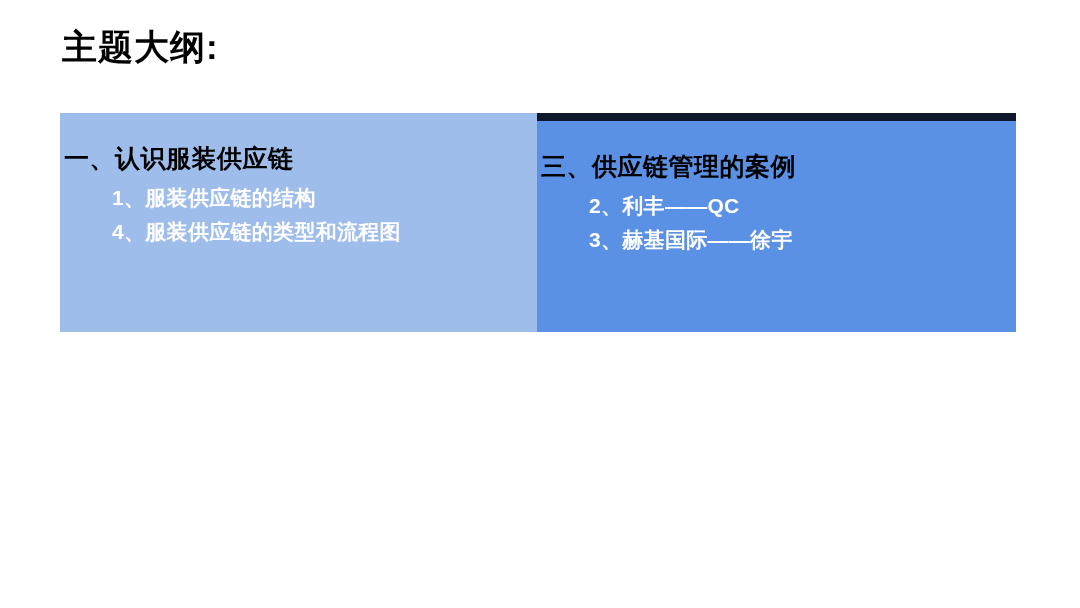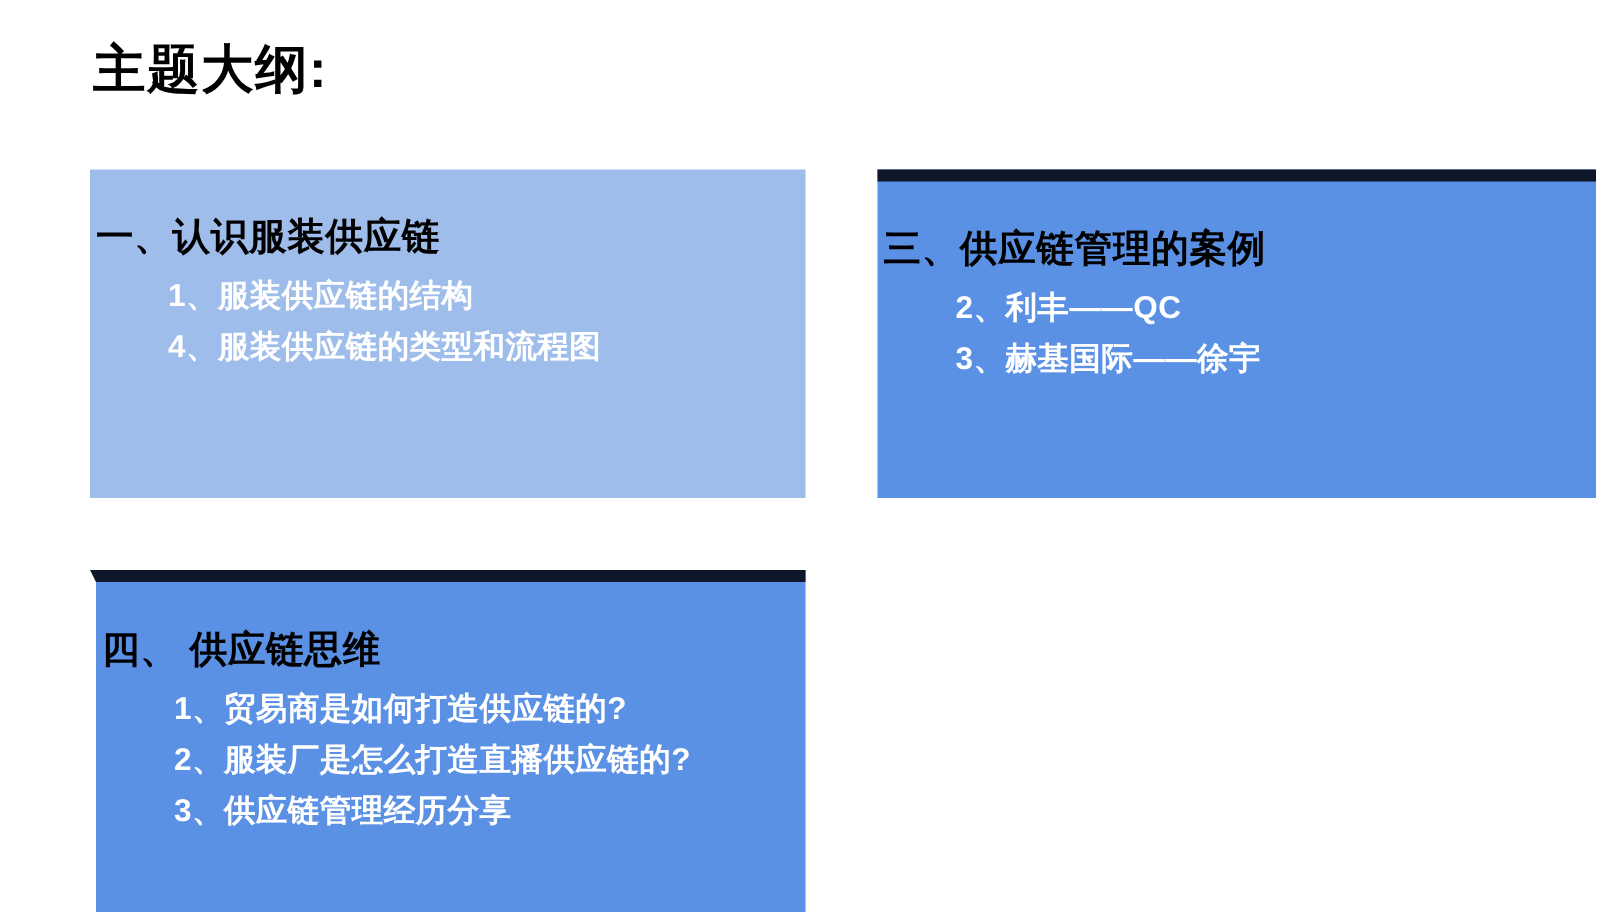--- a/index.html
+++ b/index.html
@@ -36,21 +36,20 @@
     left: 60px;
     top: 113px;
     width: 956px;
     height: 467px;
     display: grid;
     grid-template-columns: 477px 479px;
     grid-template-rows: 219px 248px;
     column-gap: 0px;
     row-gap: 0px;
     background: #ffffff;
-    gap: 48px;
   }
   .quadrant {
     position: relative;
     box-sizing: border-box;
     padding: 30px 14px 10px 4px;
     overflow: hidden;
     border-left: 4px solid #ffffff;
     border-top: 8px solid #0f172a;
   }
   .q-light { background: #9fbdea; }
@@ -103,23 +102,15 @@
 
 
     <div class="quadrant q-dark col1">
       <div class="q-heading">三、供应链管理的案例</div>
       <ul class="q-list">
         <li class="q-item">2、利丰——QC</li>
         <li class="q-item">3、赫基国际——徐宇</li>
       </ul>
     </div>
 
-    <div class="quadrant q-dark">
-      <div class="q-heading">四、 供应链思维</div>
-      <ul class="q-list">
-        <li class="q-item">1、贸易商是如何打造供应链的?</li>
-        <li class="q-item">2、服装厂是怎么打造直播供应链的?</li>
-        <li class="q-item">3、供应链管理经历分享</li>
-      </ul>
-    </div>
 
   </div>
 </div>
 
 </body></html>

